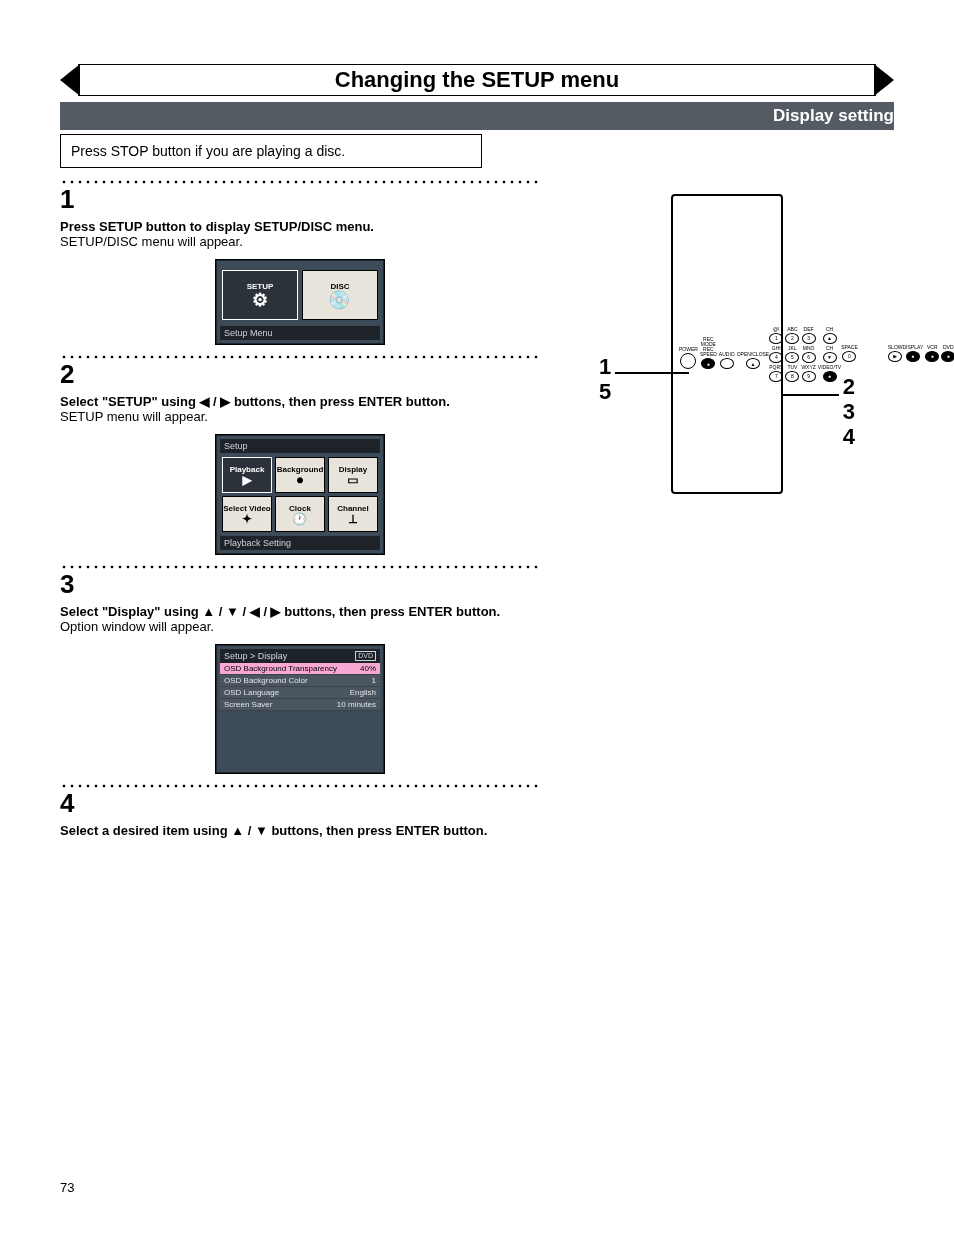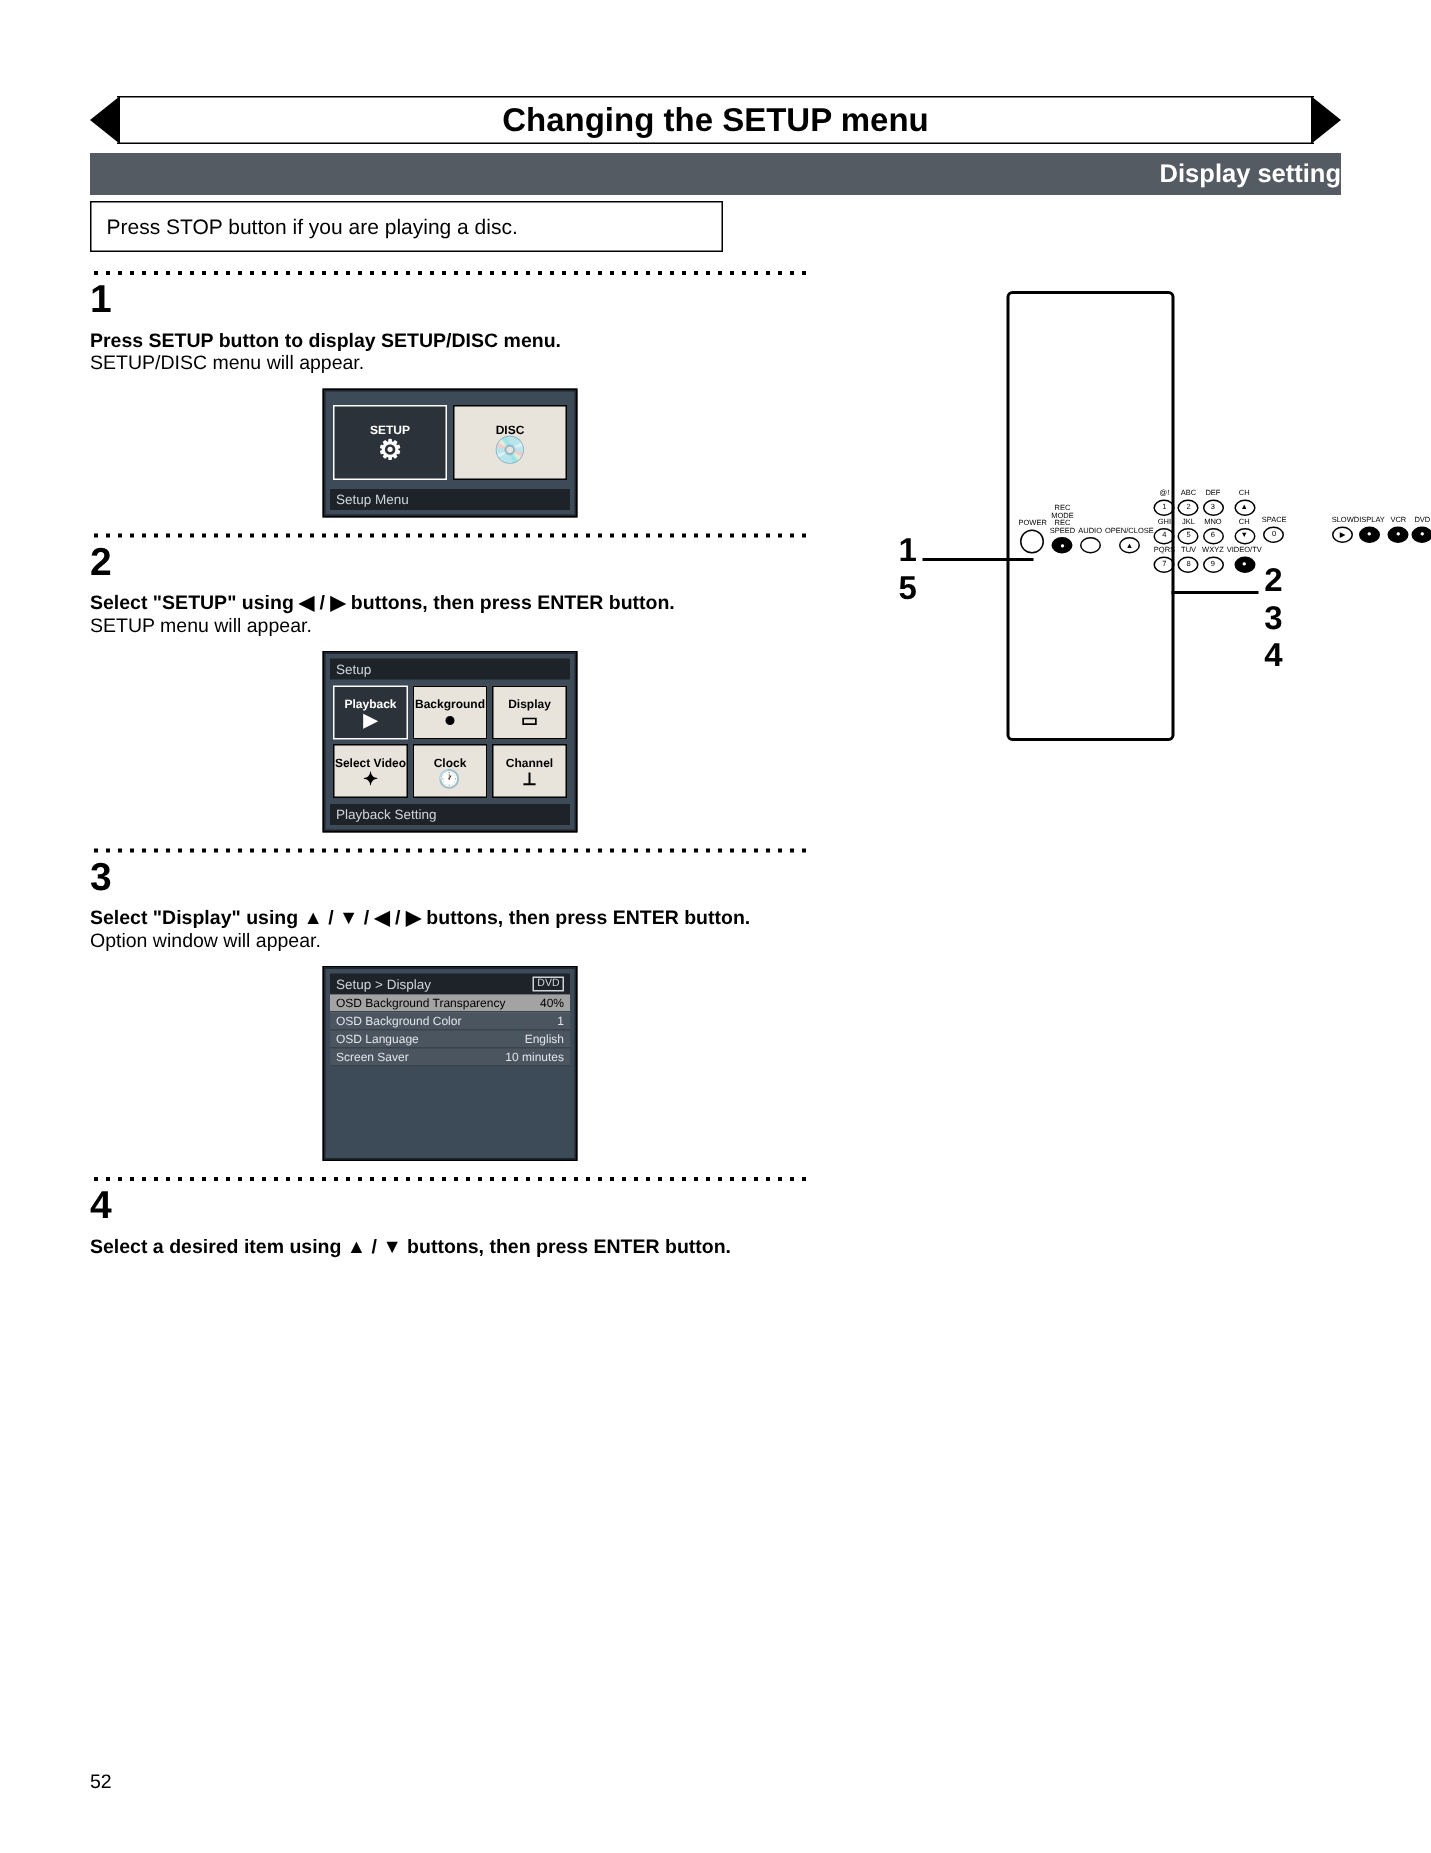--- a/index.html
+++ b/index.html
@@ -104,21 +104,21 @@
     background:#1d2329;
     color:#cfd3d8;
     font-size:9px;
     padding:2px 4px;
     display:flex;
     justify-content:space-between;
   }
   .osd-grid3 { display:grid; grid-template-columns:repeat(3,1fr); gap:3px; padding:4px 2px;}
   .osd-list{font-size:8px;background:#4a5560;padding:0;}
   .osd-list-row{display:flex;justify-content:space-between;padding:1px 4px;border-bottom:1px solid #3a424c;color:#e0e3e7;}
-  .osd-list-row.sel{background:#a3a3a3;color:#000;}
+  .osd-list-row.sel{background:#f9a8d4;color:#000;}
   .badge{border:1px solid #cfd3d8;font-size:7px;padding:0 2px;color:#cfd3d8;}
 
   
   .remote-wrap{position:relative; margin:20px auto 0 auto; width:200px;}
   .remote-body{
     width:112px; height:300px;
     border:2px solid #000;
     border-radius:4px;
     margin:0 auto;
     position:relative;
@@ -445,13 +445,13 @@
       <span class="callout-line" style="left:-12px;top:178px;width:74px;"></span>
 
       <span class="callout-num" style="right:-28px;top:180px;">2</span>
       <span class="callout-num" style="right:-28px;top:205px;">3</span>
       <span class="callout-num" style="right:-28px;top:230px;">4</span>
       <span class="callout-line" style="right:-12px;top:200px;width:58px;"></span>
     </div>
   </div>
 </div>
 
-<div class="page-num">52</div>
+<div class="page-num">73</div>
 
 </body></html>

